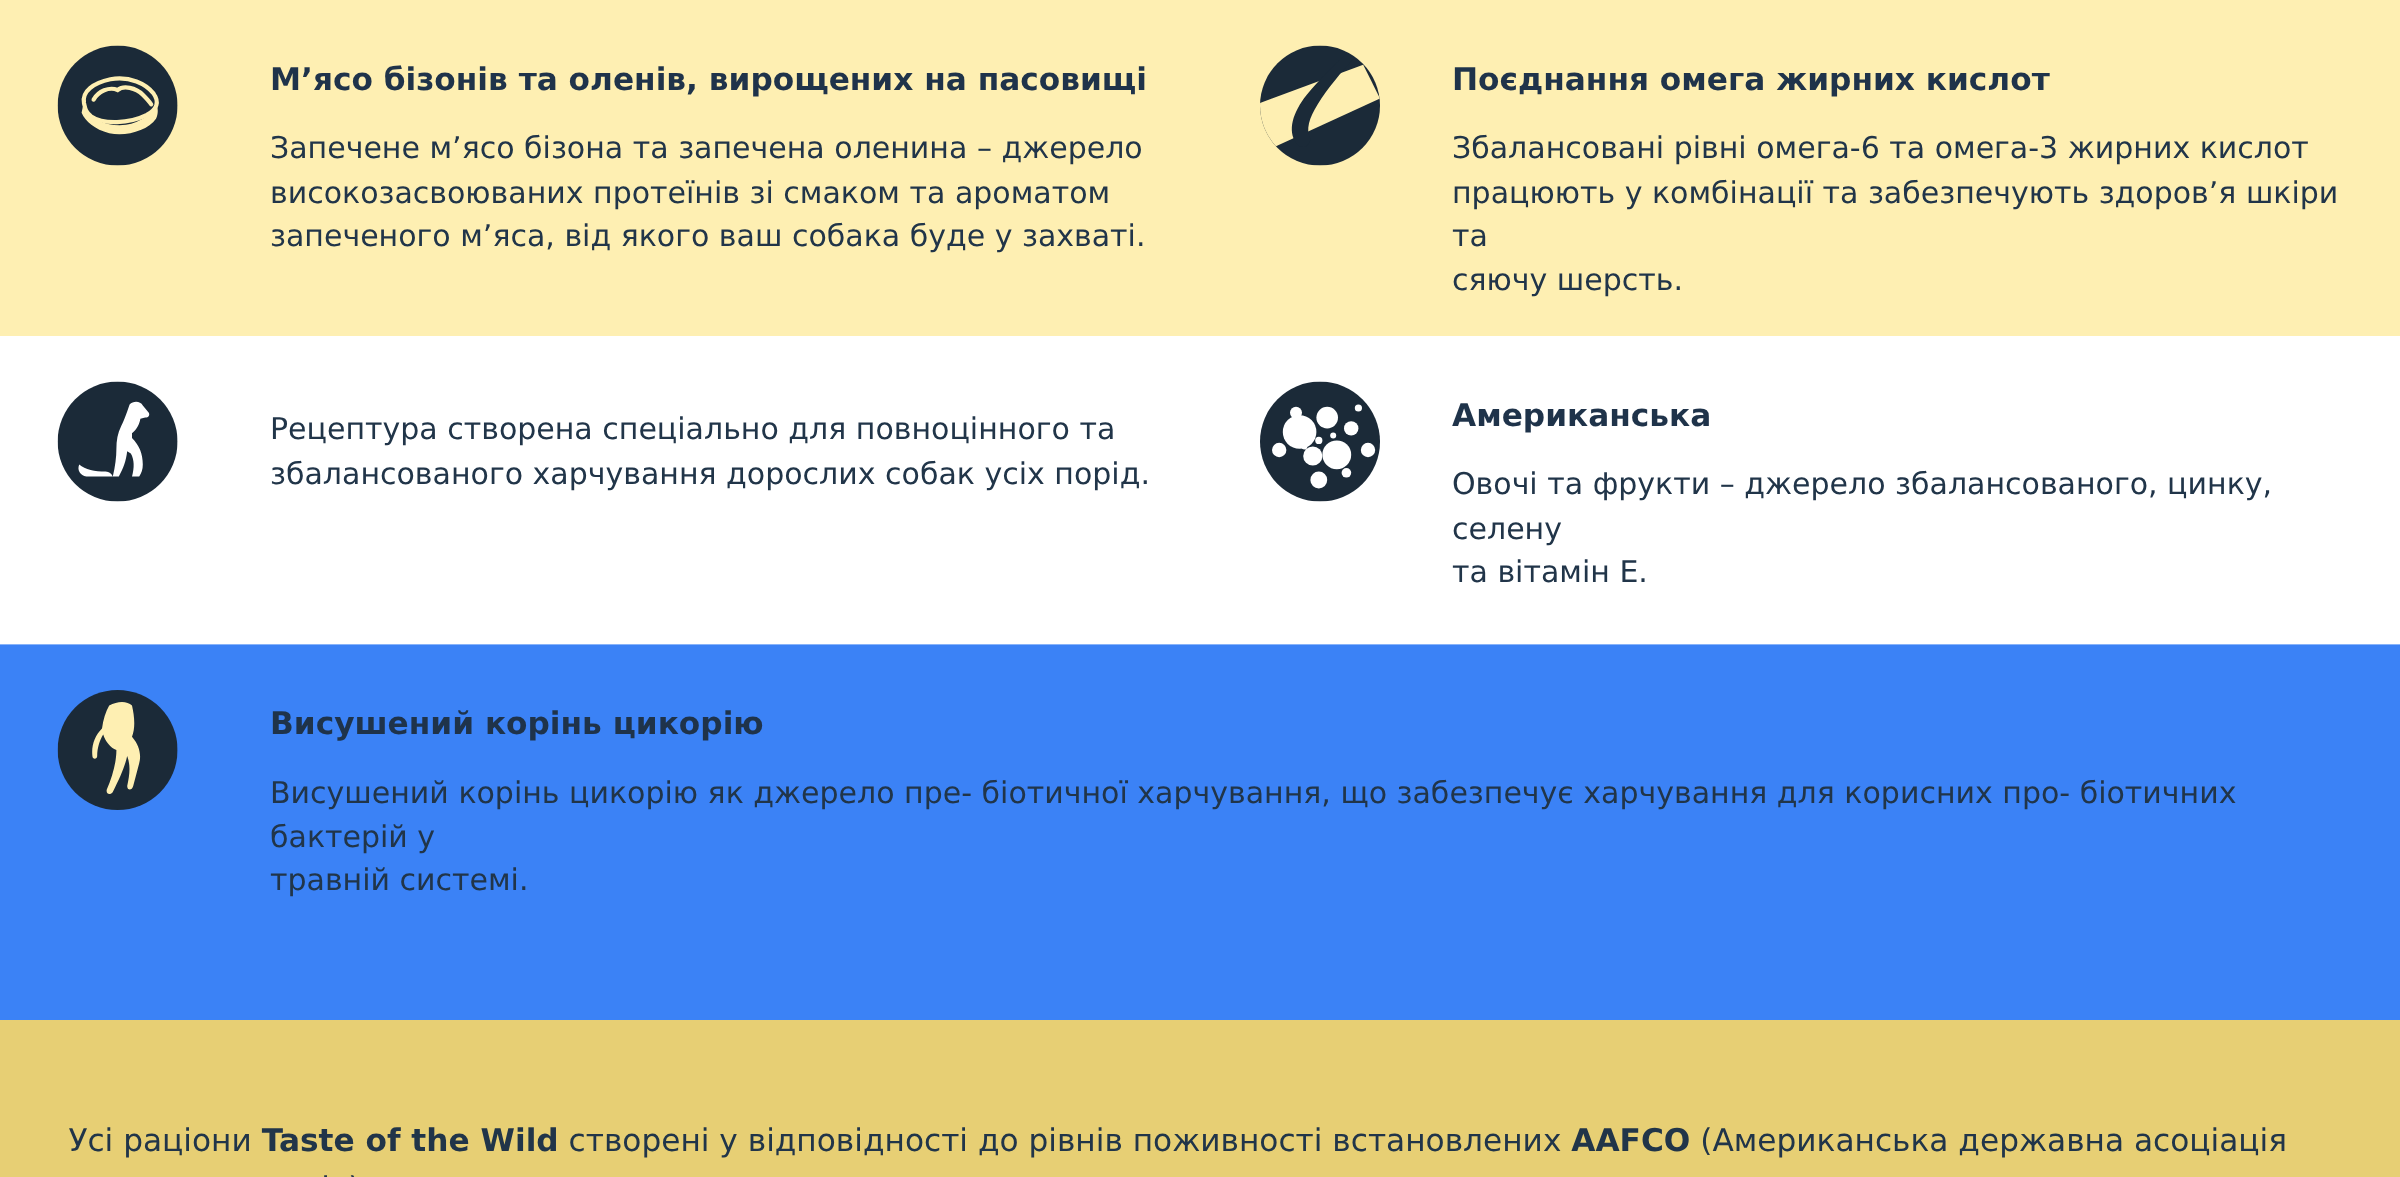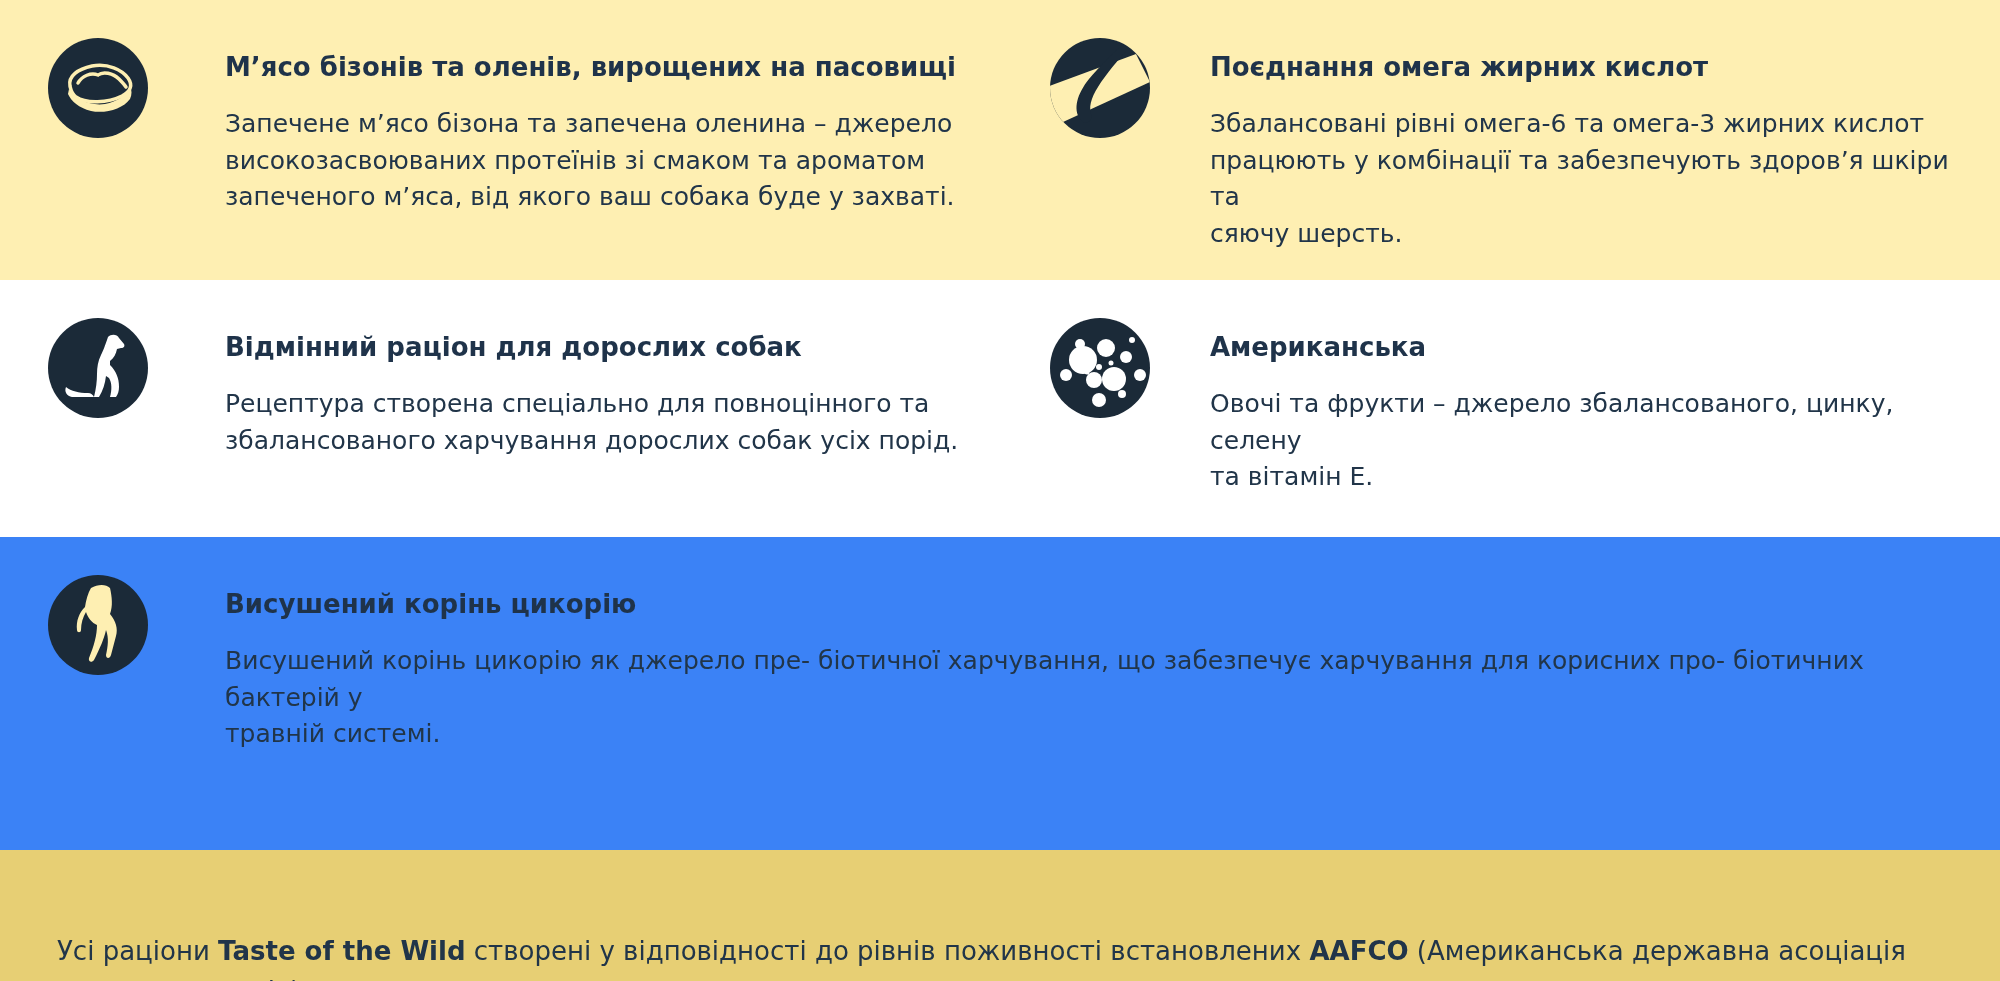--- a/index.html
+++ b/index.html
@@ -146,21 +146,20 @@
 </div>
 
 <div class="row row-2">
   <div class="col">
     <div class="icon">
       <svg viewBox="0 0 100 100">
           <use href="#sym-dog"></use>
         </svg>
     </div>
     <div class="feature-text">
-      <h3 class="feature-title">Відмінний раціон для дорослих собак</h3>
       <p class="feature-body">Рецептура створена  спеціально для повноцінного та
 збалансованого харчування дорослих собак усіх порід.</p>
     </div>
   </div>
   <div class="col col-right">
     <div class="icon">
       <svg viewBox="0 0 100 100">
           <use href="#sym-antiox"></use>
         </svg>
     </div>

